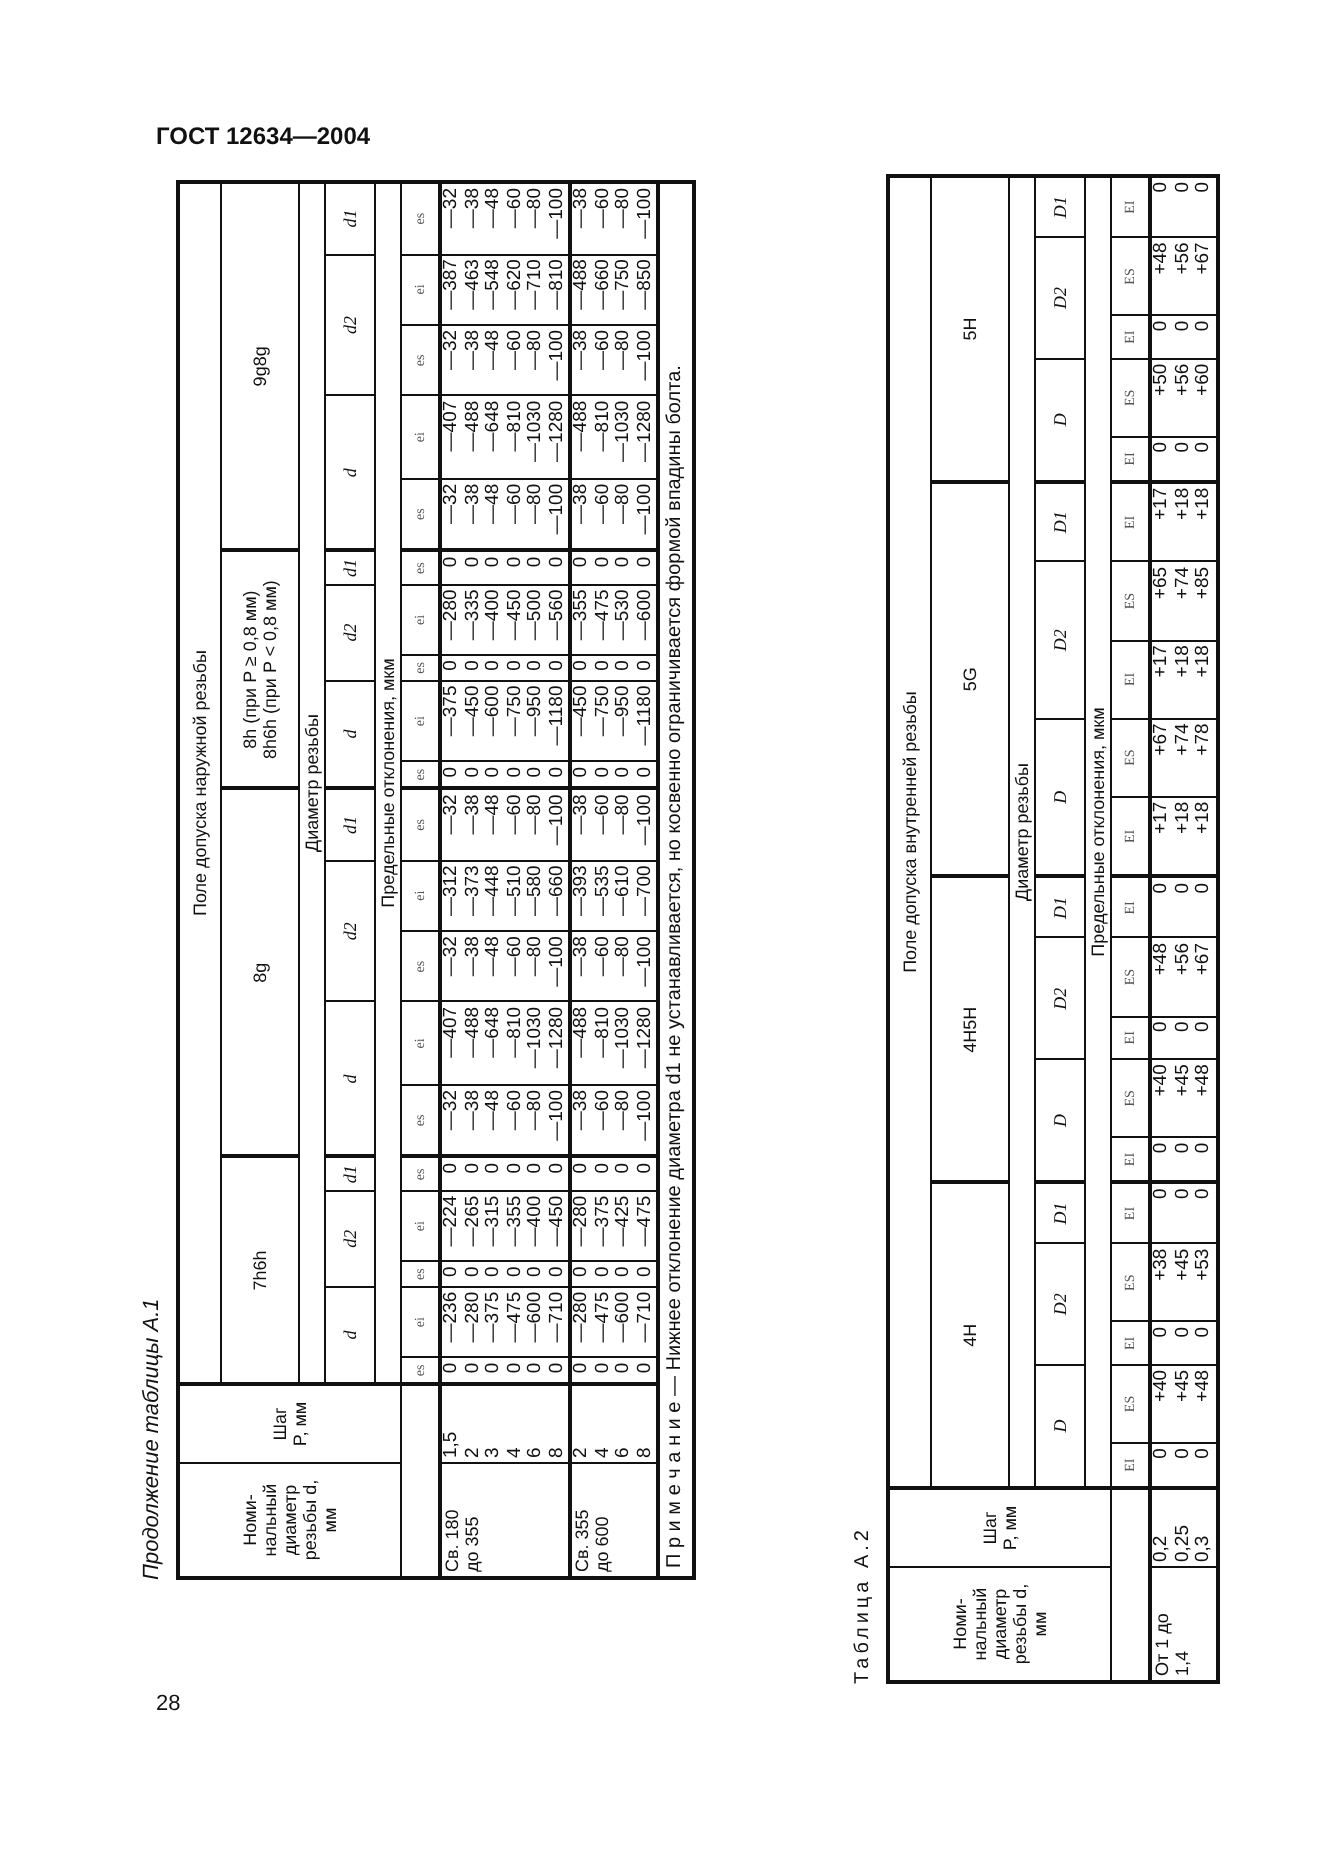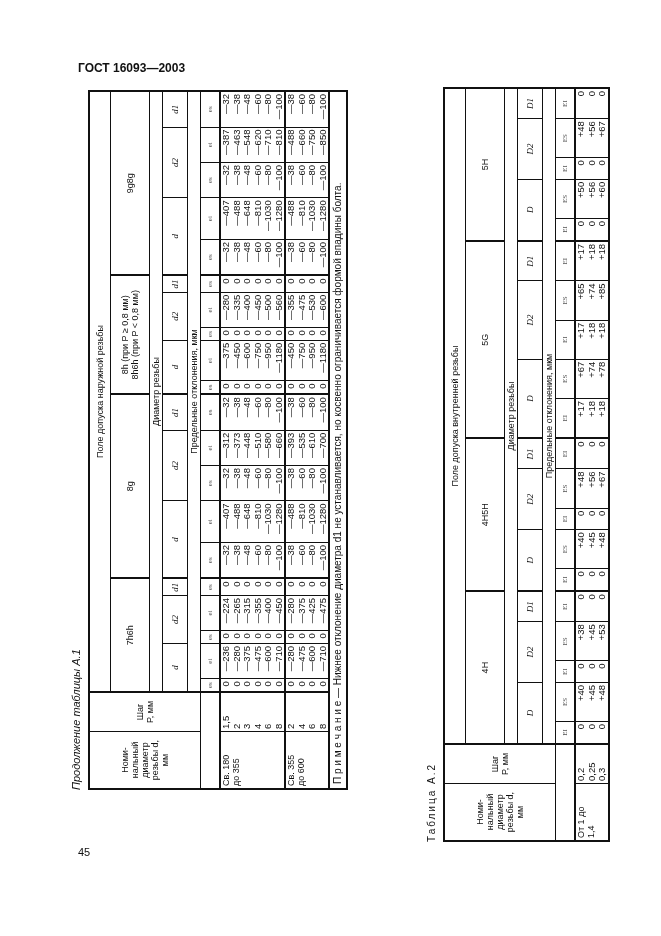--- a/index.html
+++ b/index.html
@@ -16,21 +16,21 @@
   .num{text-align:right;white-space:pre;font-size:9.5px;line-height:10.5px;}
   .left{text-align:left;}
   .caption{font-style:italic;font-size:11px;margin-bottom:6px;}
   .caption2{font-size:10px;letter-spacing:2px;margin-bottom:6px;}
   .note{text-align:left;font-size:10px;padding:3px 4px;border-top:2px solid #111;}
   .outer{border:2px solid #111;}
 </style>
 </head>
 <body>
 
-<div class="doc-header">ГОСТ 16093—2003</div>
+<div class="doc-header">ГОСТ 12634—2004</div>
 
 <div class="rot" id="t1" style="left:70px;top:790px;width:700px;">
   <div class="caption">Продолжение таблицы А.1</div>
   <table class="outer" style="width:700px;">
     <tbody id="t1body">
         <tr>
           <td rowspan="5" style="white-space:pre;width:52px;">Номи-
 нальный
 диаметр
 резьбы d,
@@ -441,13 +441,13 @@
 +56
 +67</td>
           <td class="num thick-b" style="vertical-align:top;border-top:2px solid #111;">0
 0
 0</td>
         </tr>
       </tbody>
   </table>
 </div>
 
-<div class="page-num">45</div>
+<div class="page-num">28</div>
 
 </body></html>

